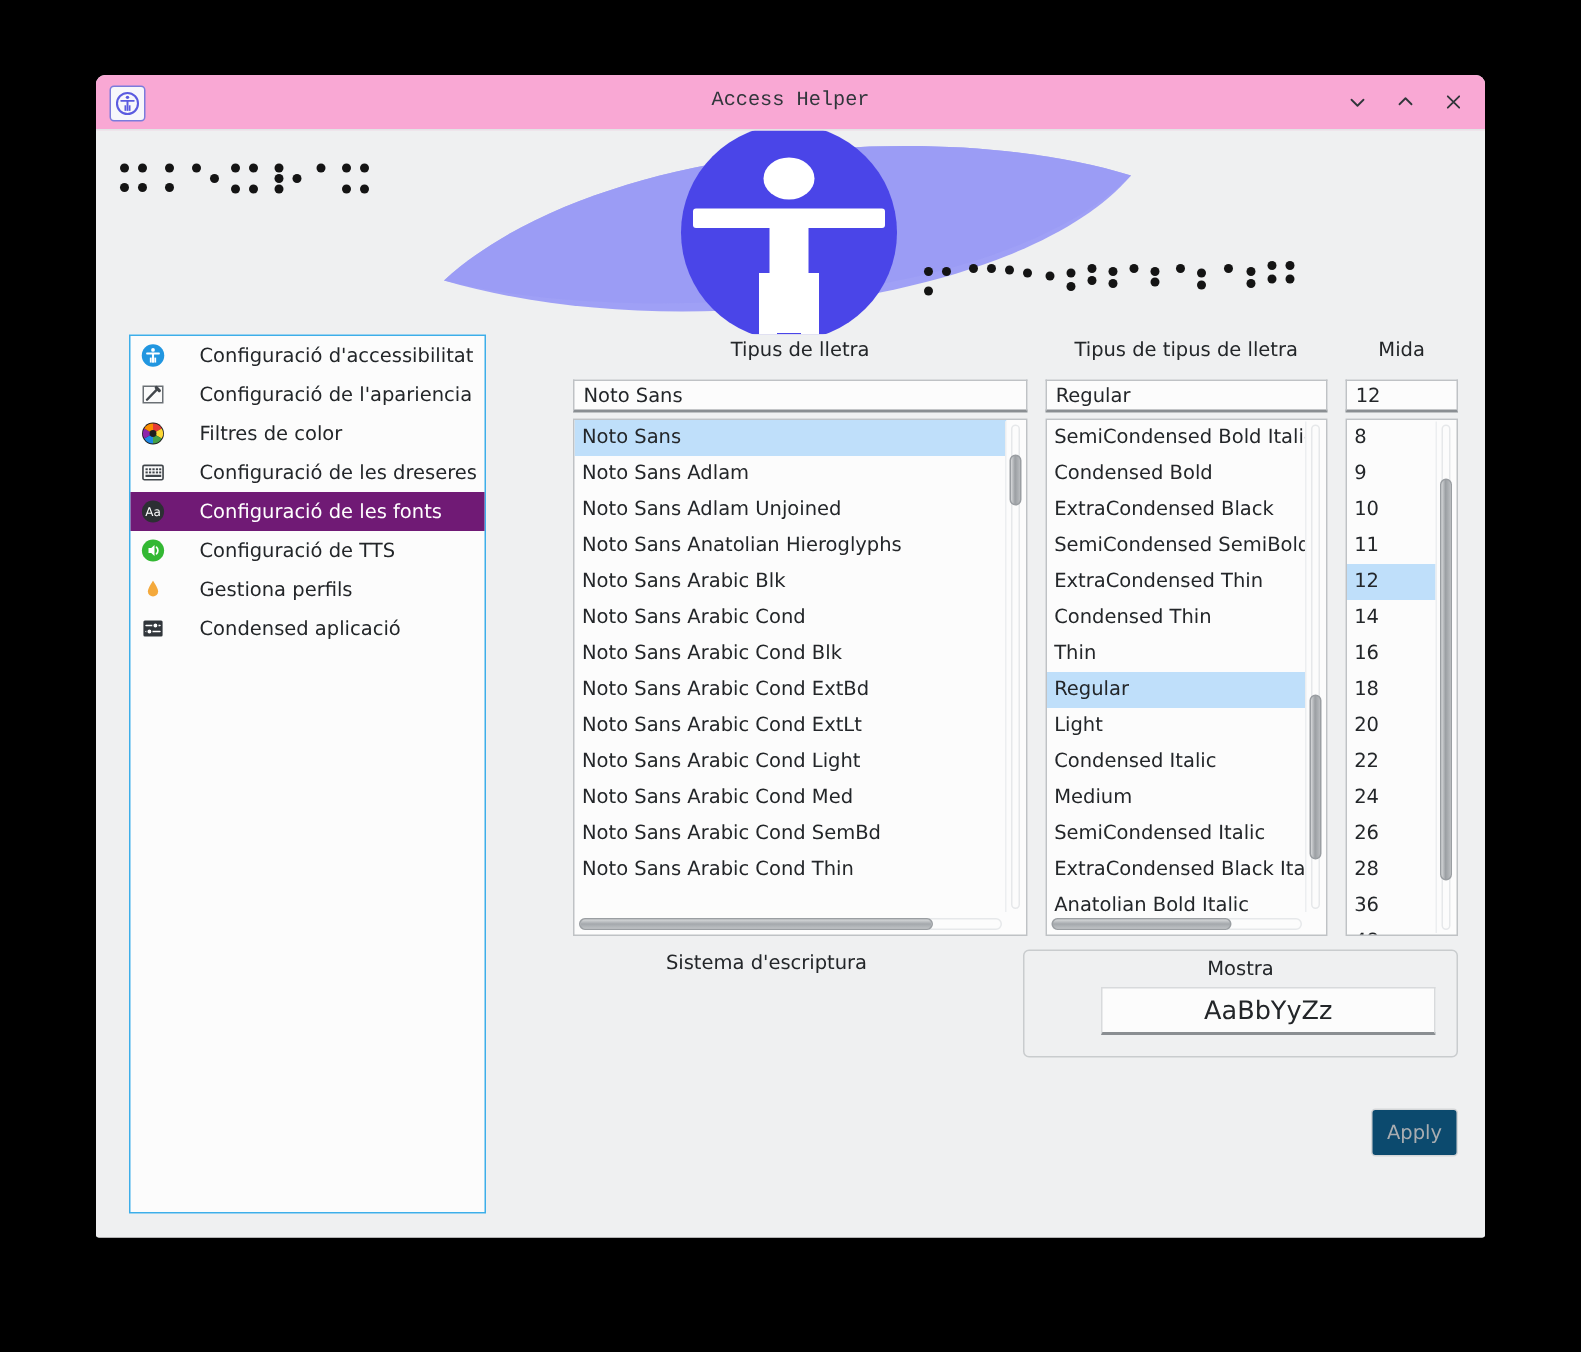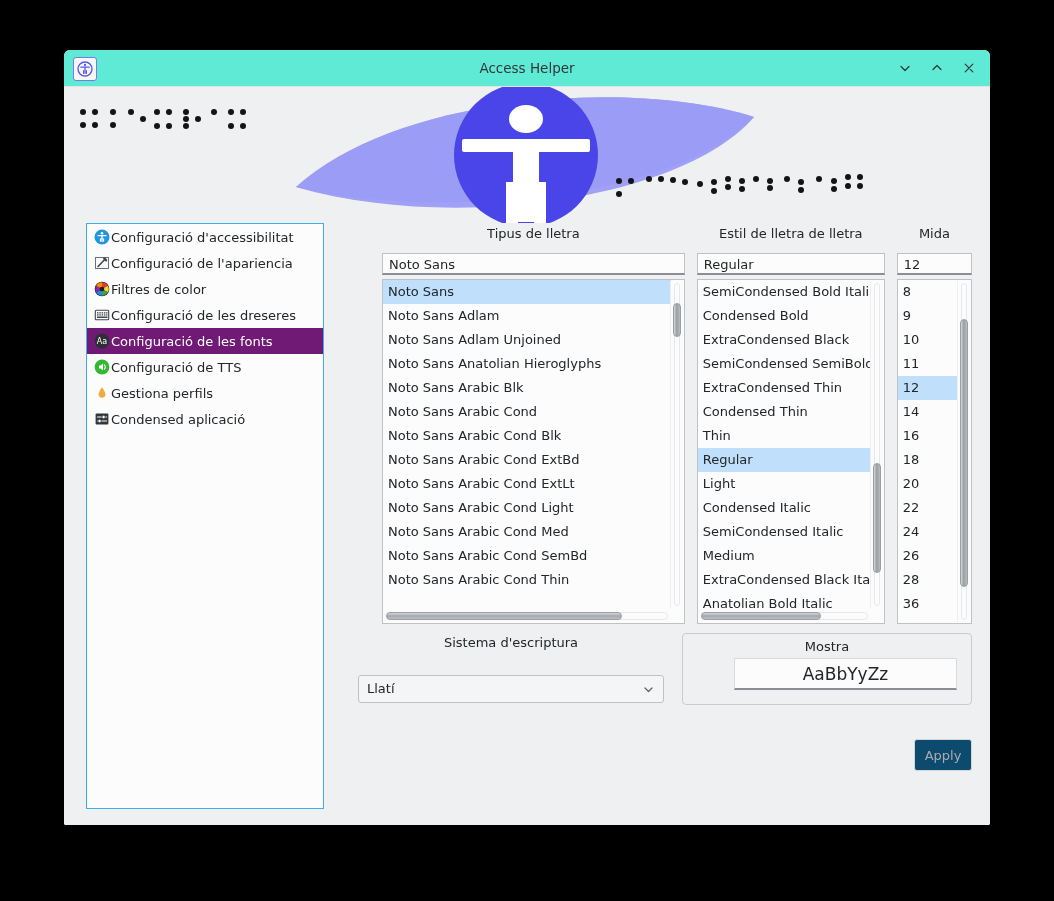--- a/index.html
+++ b/index.html
@@ -24,22 +24,23 @@
     background: #eff0f1;
     border-radius: 6px 6px 2px 2px;
     box-shadow: 0 2px 10px rgba(0,0,0,0.55);
     overflow: hidden;
   }
 
   
   .titlebar {
     position: relative;
     height: 36px;
-    background: #5eead4;
+    background: #f9a8d4;
     border-bottom: 1px solid #e3e4e6;
+    font-family: Liberation Mono, monospace;
   }
   .app-icon {
     position: absolute;
     left: 9px;
     top: 7px;
     width: 22px;
     height: 22px;
     border: 1px solid #7b7bdd;
     border-radius: 3px;
     background: #f7f7fb;
@@ -98,21 +99,21 @@
     height: 586px;
     background: #fcfcfc;
     border: 1px solid #3daee9;
     box-sizing: border-box;
   }
   .side-item {
     display: flex;
     align-items: center;
     height: 26px;
     padding: 0 6px;
-    gap: 0;
+    gap: 22px;
     font-size: 13px;
     color: #232629;
     white-space: nowrap;
   }
   .side-item.selected {
     background: #701a75;
     color: #ffffff;
   }
   .side-icon {
     width: 18px;
@@ -270,21 +271,21 @@
     gap: 12px;
     align-items: flex-start;
   }
   .writing-block { width: 306px; }
   .writing-label {
     text-align: center;
     font-size: 13px;
     color: #232629;
     height: 20px;
     line-height: 20px;
-    margin-bottom: 22px;
+    margin-bottom: 11px;
   }
   .select-box {
     position: relative;
     height: 28px;
     background: #f4f5f6;
     border: 1px solid #bfc2c5;
     border-radius: 3px;
     box-sizing: border-box;
     font-size: 13px;
     color: #232629;
@@ -601,36 +602,36 @@
               <div class="vthumb" style="top:22px;height:34px;"></div>
             </div>
             <div class="hscroll">
               <div class="htrack-line"></div>
               <div class="hthumb" style="width:236px;"></div>
             </div>
           </div>
         </div>
 
         <div class="col-style">
-          <div class="col-label">Estil de lletra de lletra</div>
+          <div class="col-label">Tipus de tipus de lletra</div>
           <div class="combo-input">Regular</div>
           <div class="listframe list-h">
             <div class="list-viewport with-hscroll">
               <div class="list-row">SemiCondensed Bold Italic</div>
               <div class="list-row">Condensed Bold</div>
               <div class="list-row">ExtraCondensed Black</div>
               <div class="list-row">SemiCondensed SemiBold I</div>
               <div class="list-row">ExtraCondensed Thin</div>
               <div class="list-row">Condensed Thin</div>
               <div class="list-row">Thin</div>
               <div class="list-row selected">Regular</div>
               <div class="list-row">Light</div>
               <div class="list-row">Condensed Italic</div>
+              <div class="list-row">Medium</div>
               <div class="list-row">SemiCondensed Italic</div>
-              <div class="list-row">Medium</div>
               <div class="list-row">ExtraCondensed Black Italic</div>
               <div class="list-row">Anatolian Bold Italic</div>
             </div>
             <div class="vscroll short">
               <div class="vtrack-line"></div>
               <div class="vthumb" style="top:182px;height:110px;"></div>
             </div>
             <div class="hscroll">
               <div class="htrack-line"></div>
               <div class="hthumb" style="width:120px;"></div>
@@ -664,28 +665,20 @@
               <div class="vthumb" style="top:38px;height:268px;"></div>
             </div>
           </div>
         </div>
 
       </div>
 
       <div class="bottom">
         <div class="writing-block">
           <div class="writing-label">Sistema d'escriptura</div>
-          <div class="select-box">
-            <span>Llatí</span>
-            <span class="select-arrow">
-              <svg width="13" height="13" viewBox="0 0 13 13">
-                  <path d="M3 5 L6.5 8.5 L10 5" fill="none" stroke="#5d6266" stroke-width="1.2" stroke-linecap="round" stroke-linejoin="round"></path>
-                </svg>
-            </span>
-          </div>
         </div>
 
         <div class="groupbox">
           <div class="group-title">Mostra</div>
           <div class="sample-field">AaBbYyZz</div>
         </div>
       </div>
 
       <div class="apply-row">
         <div class="apply-btn">Apply</div>

